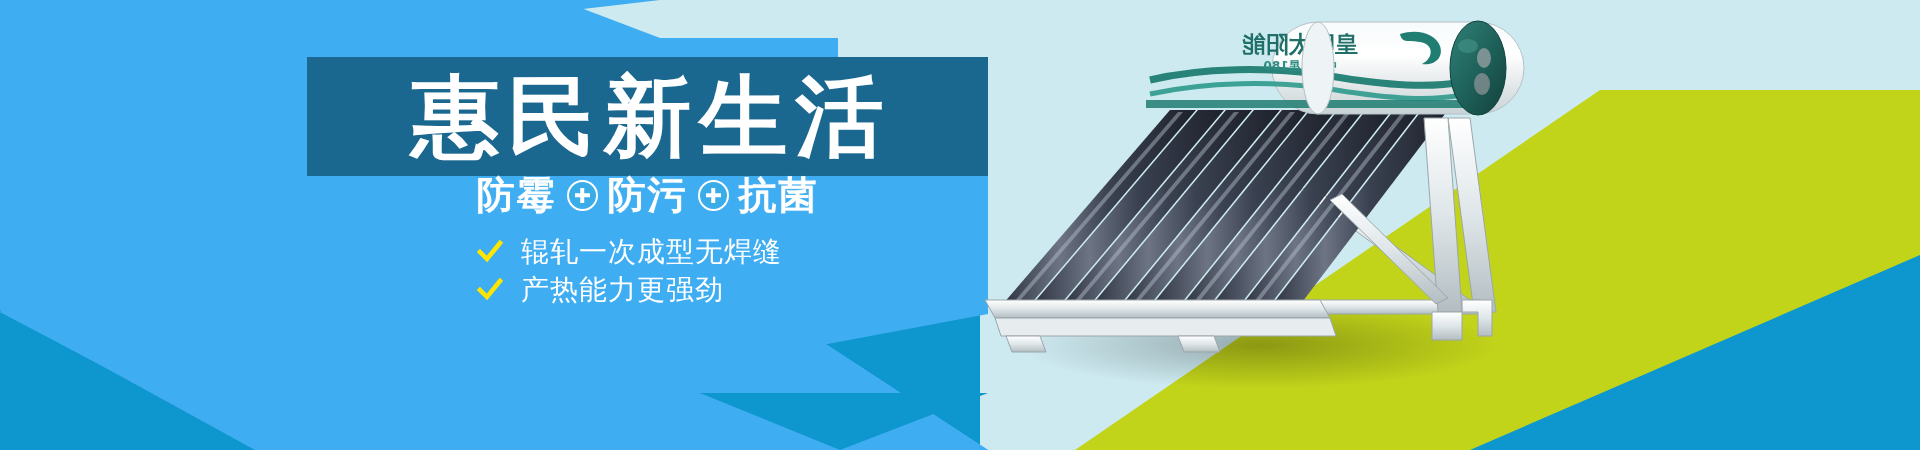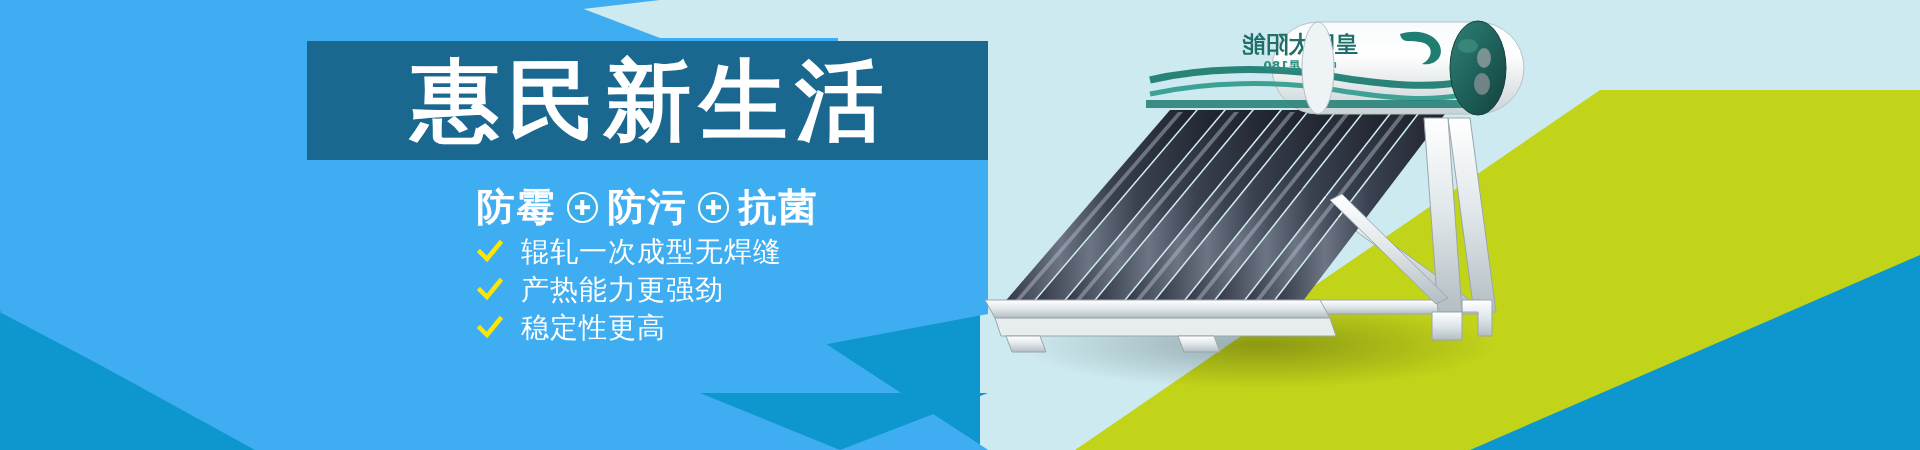--- a/index.html
+++ b/index.html
@@ -21,21 +21,21 @@
     top: 0;
     left: 0;
   }
   #bg-svg { z-index: 1; }
   #product-svg { z-index: 2; }
 
   
   .title-box {
     position: absolute;
     left: 307px;
-    top: 41px;
+    top: 57px;
     width: 681px;
     height: 119px;
     background: #1a678f;
     z-index: 5;
     display: flex;
     align-items: center;
     justify-content: center;
   }
   .title-text {
     color: #ffffff;
@@ -45,21 +45,21 @@
     letter-spacing: 8px;
     padding-left: 8px;
     white-space: nowrap;
     font-family: "DejaVu Sans", "Liberation Sans", sans-serif;
   }
 
   
   .subtitle {
     position: absolute;
     left: 307px;
-    top: 182px;
+    top: 170px;
     width: 681px;
     height: 50px;
     z-index: 5;
     display: flex;
     align-items: center;
     justify-content: center;
     gap: 10px;
   }
   .subtitle-word {
     color: #ffffff;
@@ -282,21 +282,15 @@
 
 
     <div class="feature-row">
       <svg class="check-icon" viewBox="0 0 26 26">
         <path d="M3 13 L10 20 L23 4" fill="none" stroke="#ffe600" stroke-width="4.5" stroke-linecap="square" stroke-linejoin="miter"></path>
       </svg>
       <span class="feature-label">产热能力更强劲</span>
     </div>
 
 
-    <div class="feature-row">
-      <svg class="check-icon" viewBox="0 0 26 26">
-        <path d="M3 13 L10 20 L23 4" fill="none" stroke="#ffe600" stroke-width="4.5" stroke-linecap="square" stroke-linejoin="miter"></path>
-      </svg>
-      <span class="feature-label">稳定性更高</span>
-    </div>
 
   </div>
 </div>
 
 </body></html>

